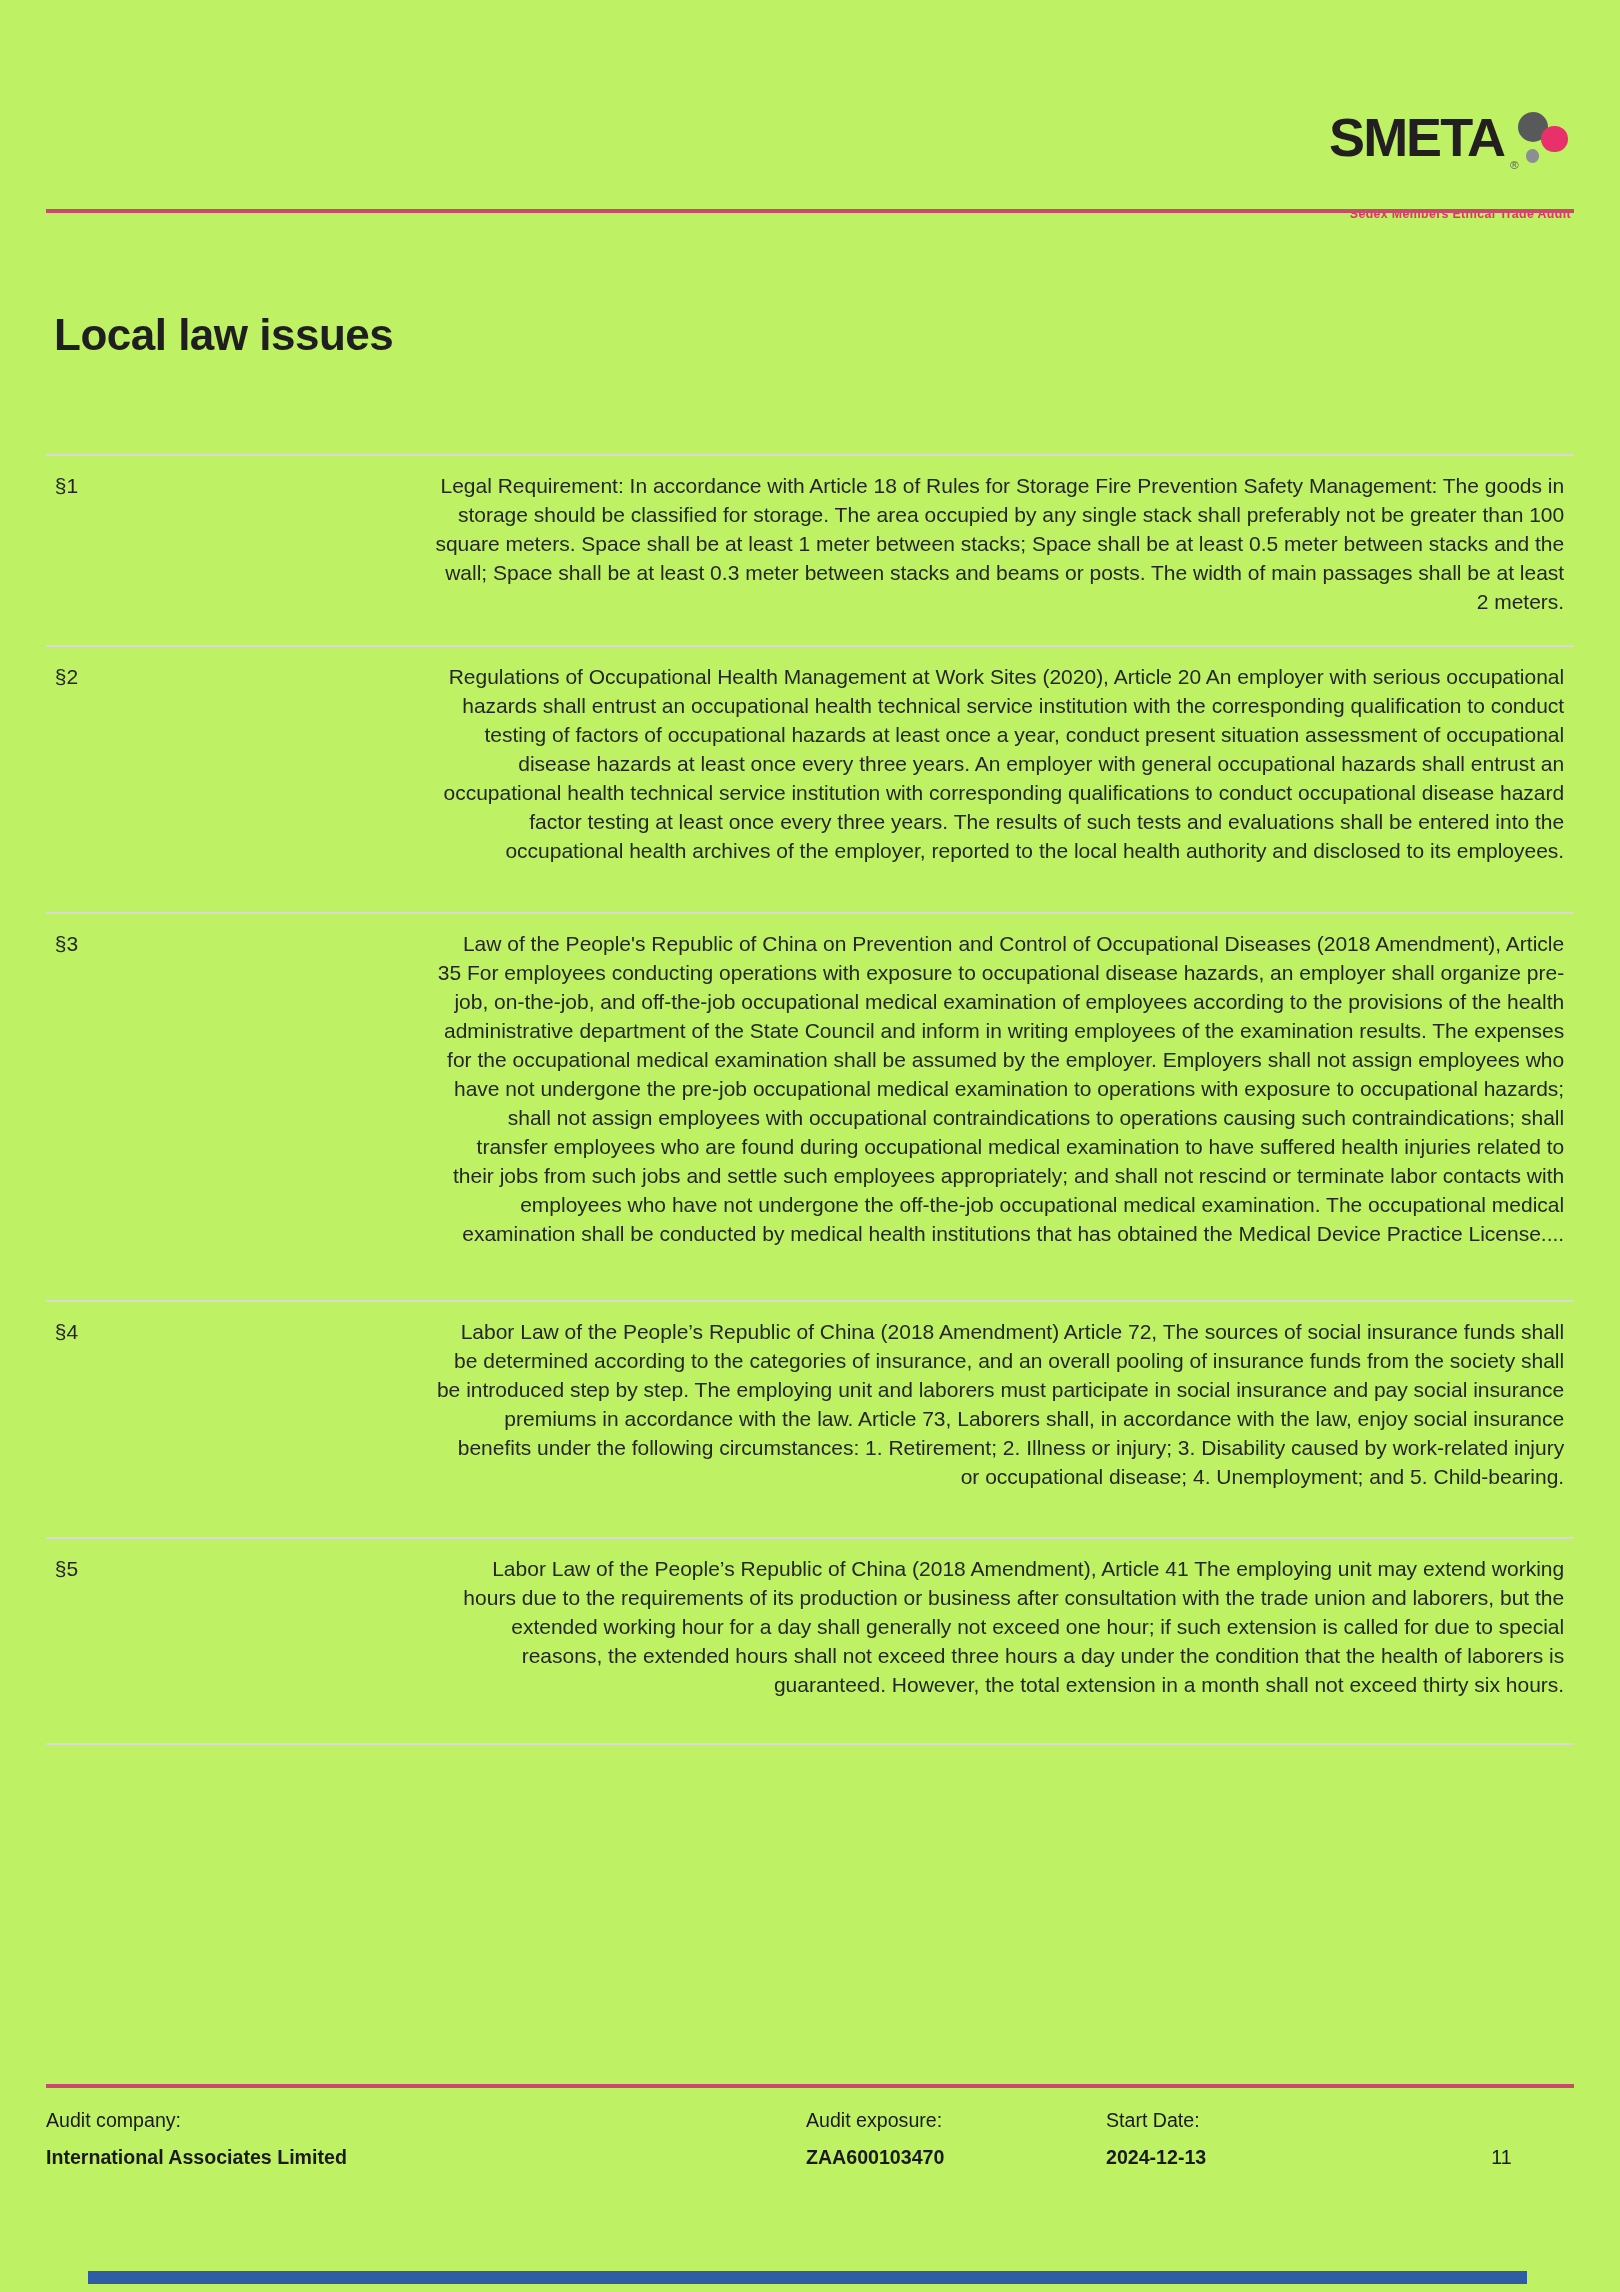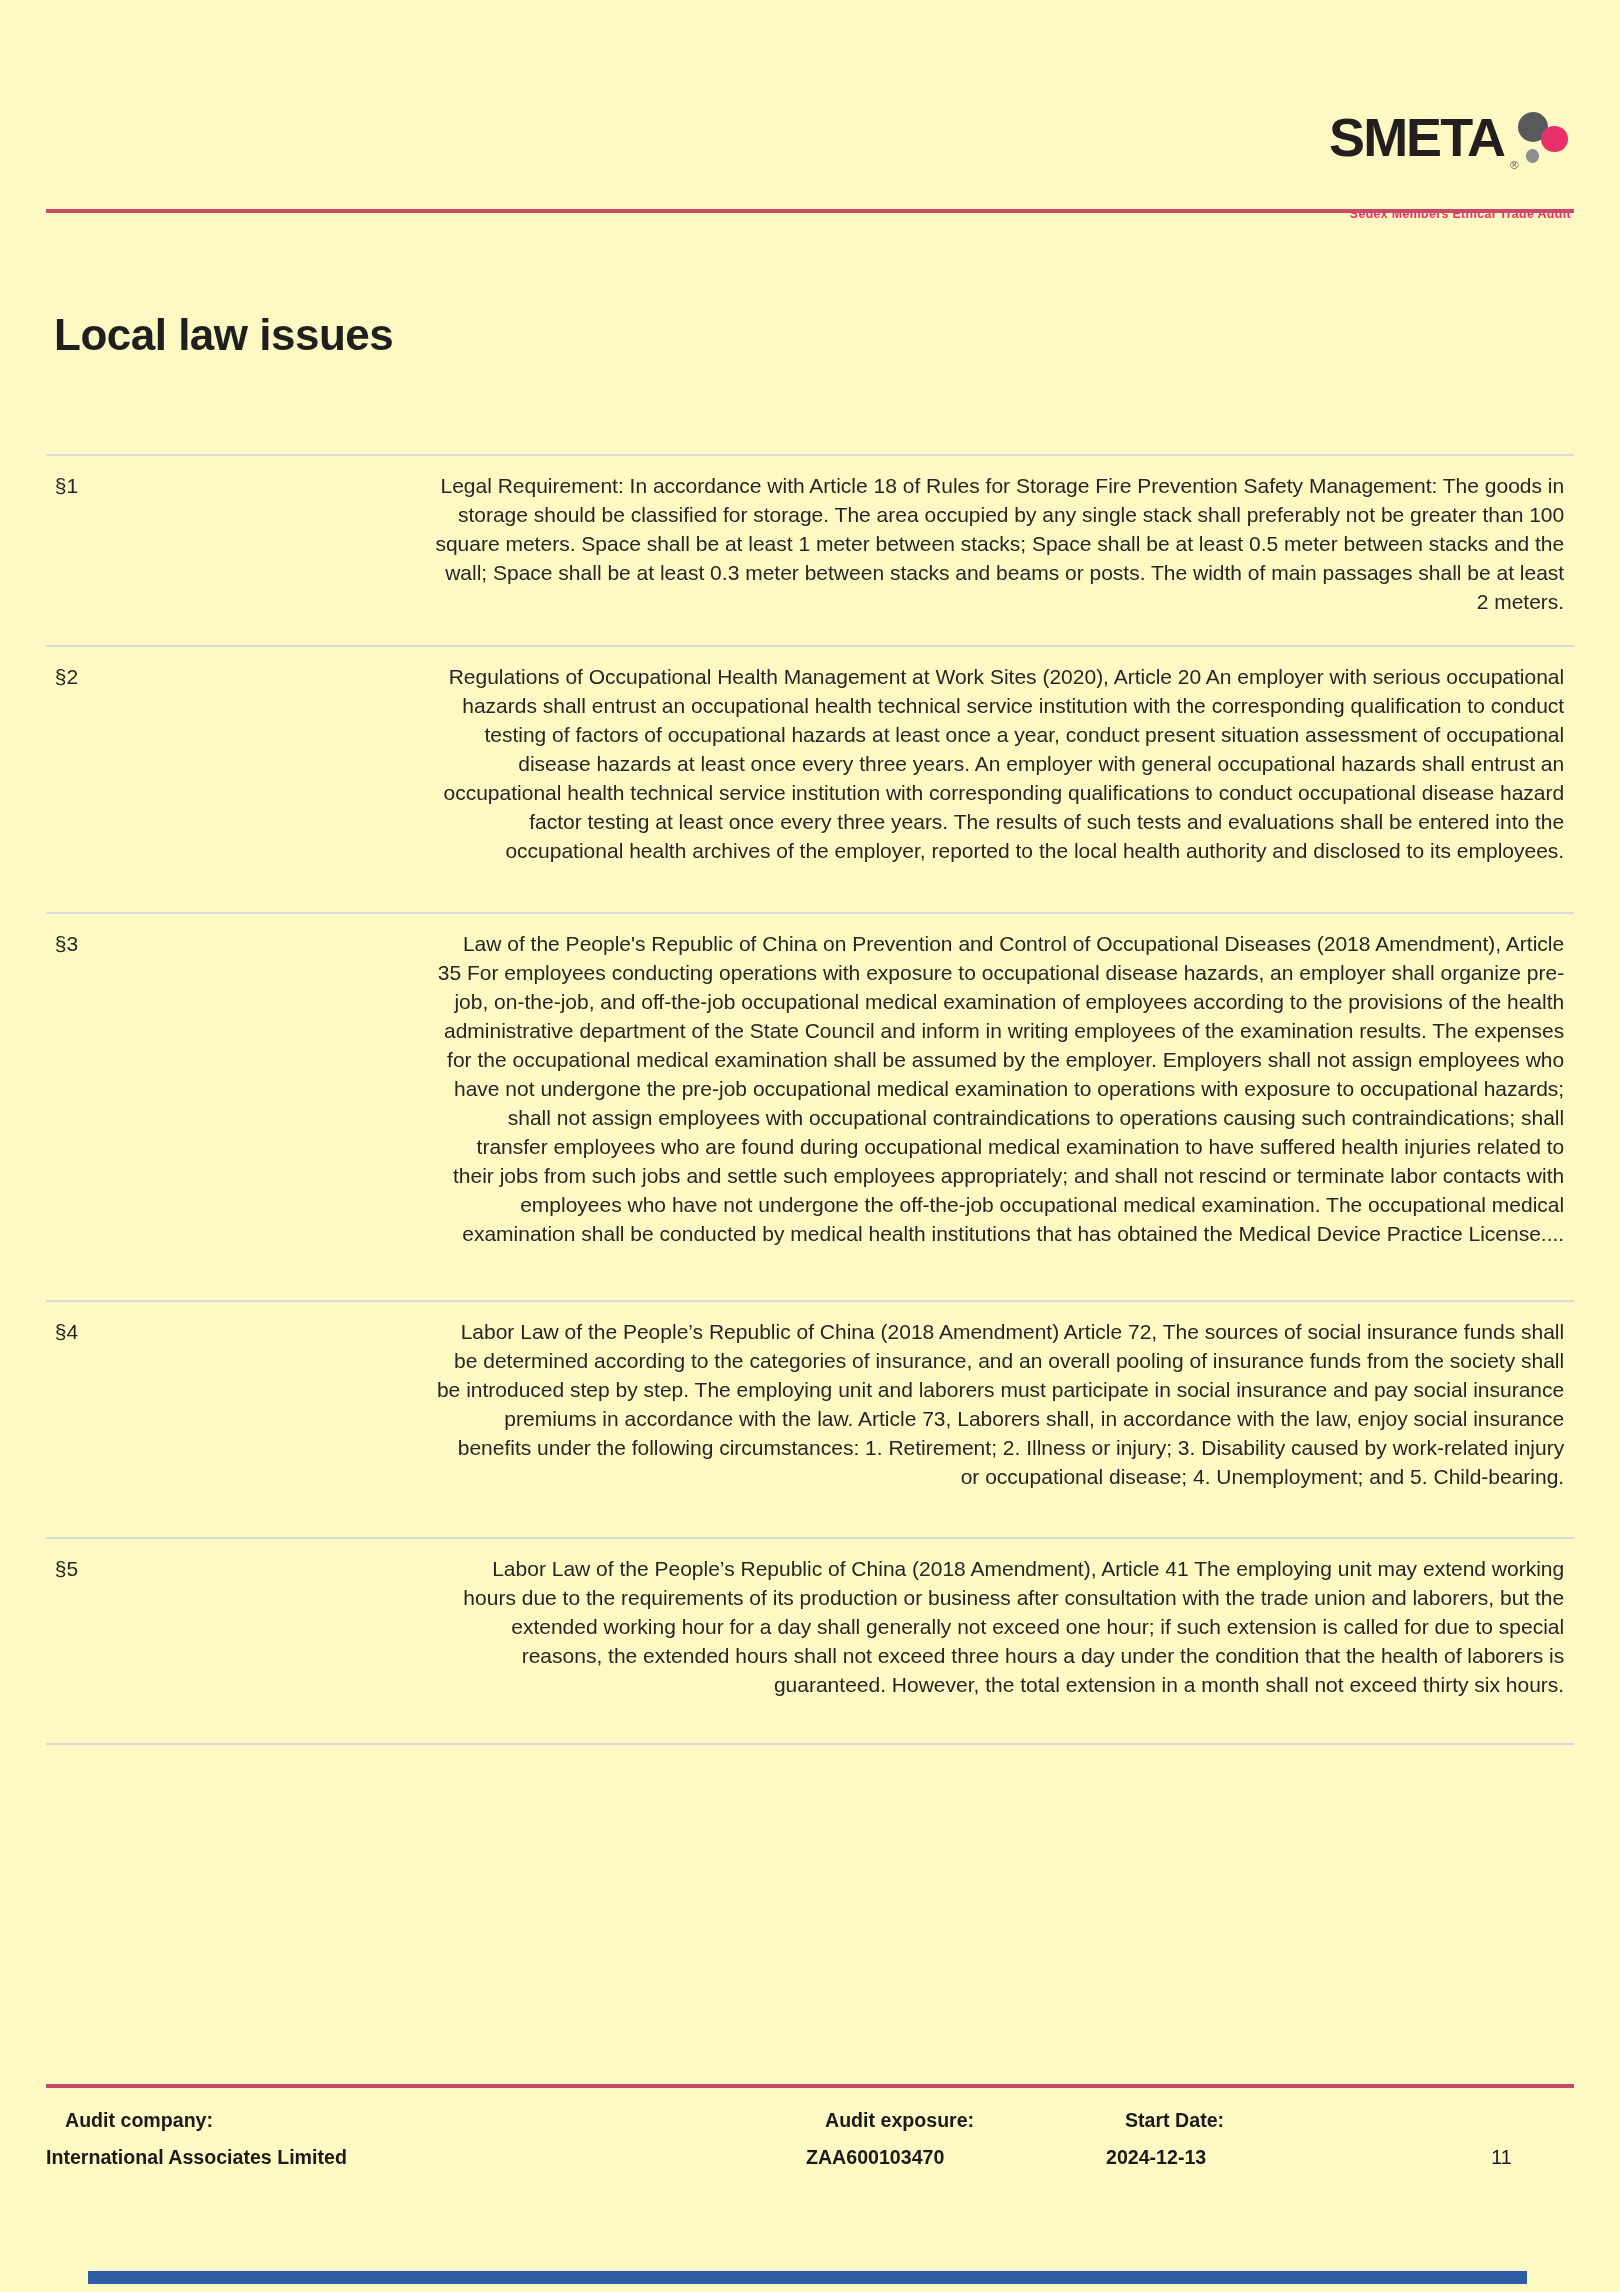--- a/index.html
+++ b/index.html
@@ -1,19 +1,19 @@
 <!DOCTYPE html>
 <html><head>
 <meta charset="utf-8">
 <style>
   html,body{margin:0;padding:0;background:#ffffff;}
   .page{
     position:relative;
     width:1620px;height:2293px;
-    background:#fef9c3;
+    background:#bef264;
     font-family:"Liberation Sans", sans-serif;
     color:#262626;
     overflow:hidden;
   }
   
   .logo-block{
     position:absolute;top:110px;right:49px;
     text-align:right;
   }
   .logo-row{
@@ -75,21 +75,21 @@
   
   .footer{
     position:absolute;left:46px;top:2109px;width:1528px;
     font-size:19.6px;color:#1a1a1a;
   }
   .footer-grid{
     display:grid;
     grid-template-columns:760px 300px 323px 1fr;
     row-gap:13.7px;
   }
-  .footer-label{font-weight:700;margin-left:19px;}
+  .footer-label{font-weight:400;}
   .footer-value{font-weight:700;}
   .footer-page{
     grid-column:4;text-align:center;font-weight:400;align-self:end;
   }
   .footer-bar{
     position:absolute;left:88px;top:2271px;width:1439px;height:12.7px;
     background:#2e5da6;
   }
 </style>
 </head>

